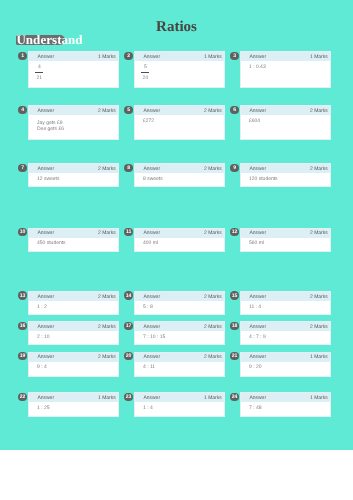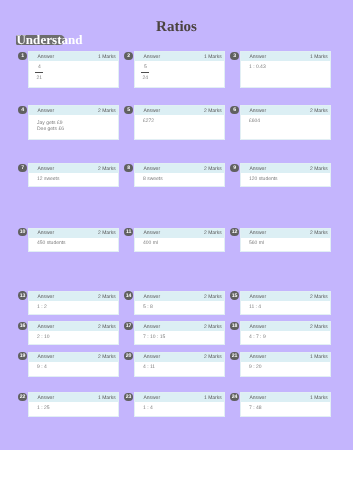--- a/index.html
+++ b/index.html
@@ -1,17 +1,17 @@
 <!DOCTYPE html>
 <html><head>
 <meta charset="utf-8">
 <style>
   html,body{margin:0;padding:0;background:#ffffff;}
   body{width:353px;height:500px;font-family:"Liberation Sans",sans-serif;overflow:hidden;-webkit-font-smoothing:antialiased;text-rendering:geometricPrecision;}
-  .page{position:relative;width:353px;height:450px;background:#c4b5fd;}
+  .page{position:relative;width:353px;height:450px;background:#5eead4;}
 
   .title{position:absolute;left:0;top:19px;width:353px;text-align:center;
     font-family:"Liberation Serif",serif;font-size:15px;font-weight:700;color:#4b4340;}
 
   .badge-understand{position:absolute;left:16.4px;top:35.3px;width:48.7px;height:9.4px;
     border-radius:1.5px 5px 5px 1.5px;background:#6d6d6d;color:#ffffff;text-align:left;
     font-family:"Liberation Serif",serif;font-size:13px;font-weight:700;line-height:9.8px;letter-spacing:.05px;}
 
   .qwrap{position:absolute;}
   .num{position:absolute;left:0.1px;top:0.35px;width:8.3px;height:8.3px;border-radius:50%;

